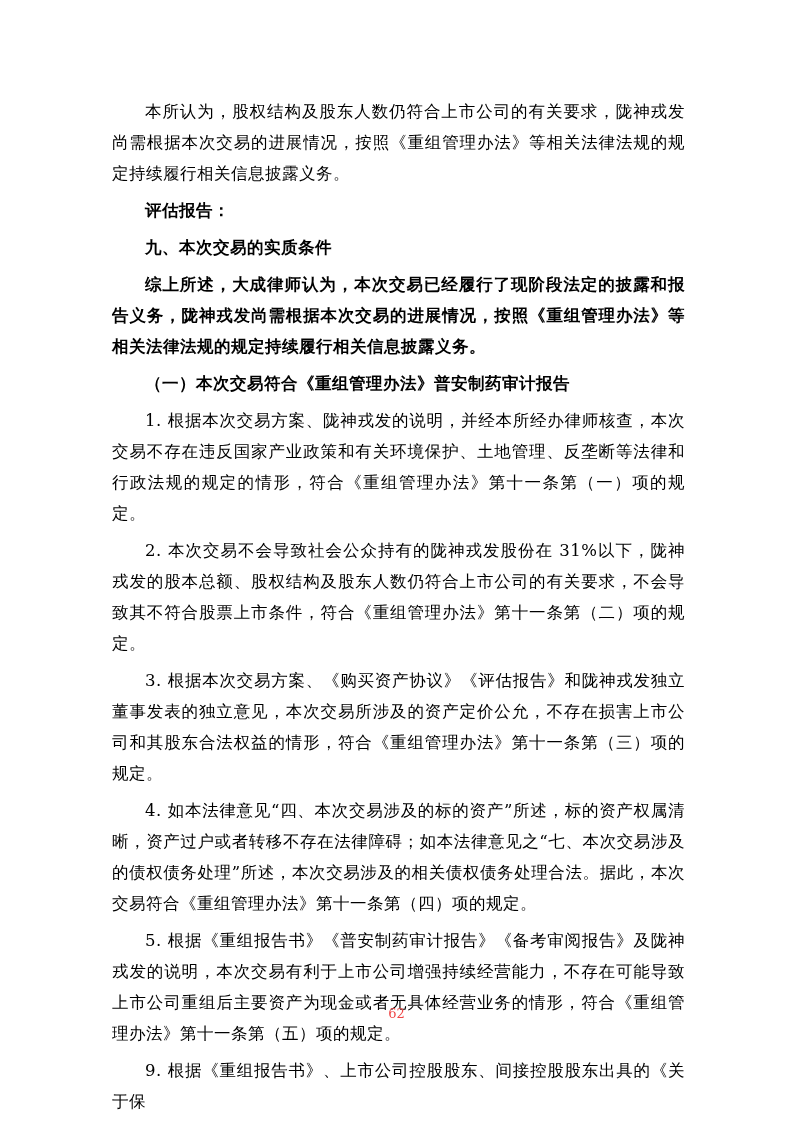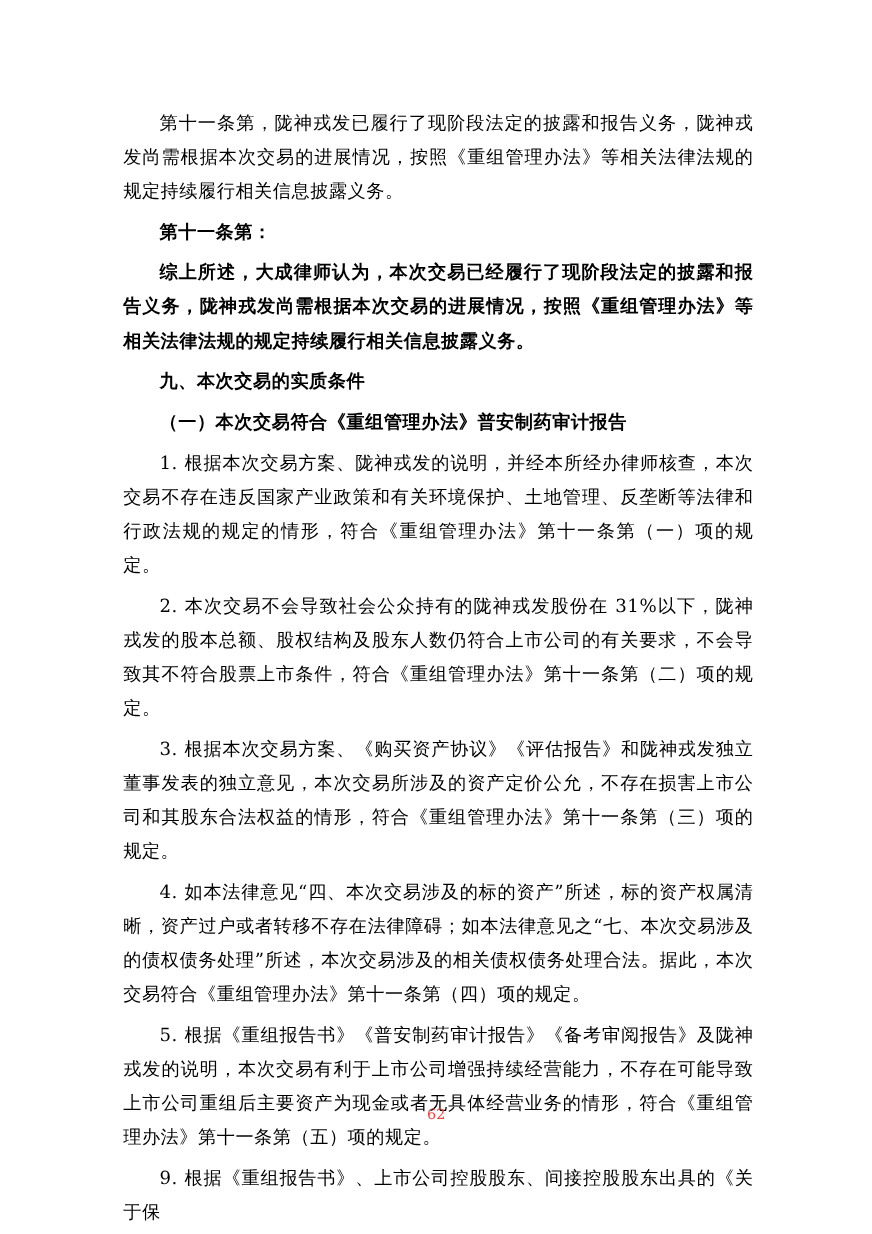--- a/index.html
+++ b/index.html
@@ -43,24 +43,24 @@
     font-size: 13px;
     line-height: 20px;
     color: #ef4444;
   }
 </style>
 </head>
 <body>
 
 <div class="page">
   <div class="content">
-    <p class="para">第十一条第，陇神戎发已履行了现阶段法定的披露和报告义务，陇神戎发尚需根据本次交易的进展情况，按照《重组管理办法》等相关法律法规的规定持续履行相关信息披露义务。</p>
-    <p class="para bold">第十一条第：</p>
+    <p class="para">本所认为，股权结构及股东人数仍符合上市公司的有关要求，陇神戎发尚需根据本次交易的进展情况，按照《重组管理办法》等相关法律法规的规定持续履行相关信息披露义务。</p>
+    <p class="para bold">评估报告：</p>
+    <p class="para bold">九、本次交易的实质条件</p>
     <p class="para bold">综上所述，大成律师认为，本次交易已经履行了现阶段法定的披露和报告义务，陇神戎发尚需根据本次交易的进展情况，按照《重组管理办法》等相关法律法规的规定持续履行相关信息披露义务。</p>
-    <p class="para bold">九、本次交易的实质条件</p>
     <p class="para bold">（一）本次交易符合《重组管理办法》普安制药审计报告</p>
     <p class="para">1. 根据本次交易方案、陇神戎发的说明，并经本所经办律师核查，本次交易不存在违反国家产业政策和有关环境保护、土地管理、反垄断等法律和行政法规的规定的情形，符合《重组管理办法》第十一条第（一）项的规定。</p>
     <p class="para">2. 本次交易不会导致社会公众持有的陇神戎发股份在 31%以下，陇神戎发的股本总额、股权结构及股东人数仍符合上市公司的有关要求，不会导致其不符合股票上市条件，符合《重组管理办法》第十一条第（二）项的规定。</p>
     <p class="para">3. 根据本次交易方案、《购买资产协议》《评估报告》和陇神戎发独立董事发表的独立意见，本次交易所涉及的资产定价公允，不存在损害上市公司和其股东合法权益的情形，符合《重组管理办法》第十一条第（三）项的规定。</p>
     <p class="para">4. 如本法律意见“四、本次交易涉及的标的资产”所述，标的资产权属清晰，资产过户或者转移不存在法律障碍；如本法律意见之“七、本次交易涉及的债权债务处理”所述，本次交易涉及的相关债权债务处理合法。据此，本次交易符合《重组管理办法》第十一条第（四）项的规定。</p>
     <p class="para">5. 根据《重组报告书》《普安制药审计报告》《备考审阅报告》及陇神戎发的说明，本次交易有利于上市公司增强持续经营能力，不存在可能导致上市公司重组后主要资产为现金或者无具体经营业务的情形，符合《重组管理办法》第十一条第（五）项的规定。</p>
     <p class="para">9. 根据《重组报告书》、上市公司控股股东、间接控股股东出具的《关于保</p>
   </div>
   <div class="page-footer">62</div>
 </div>

